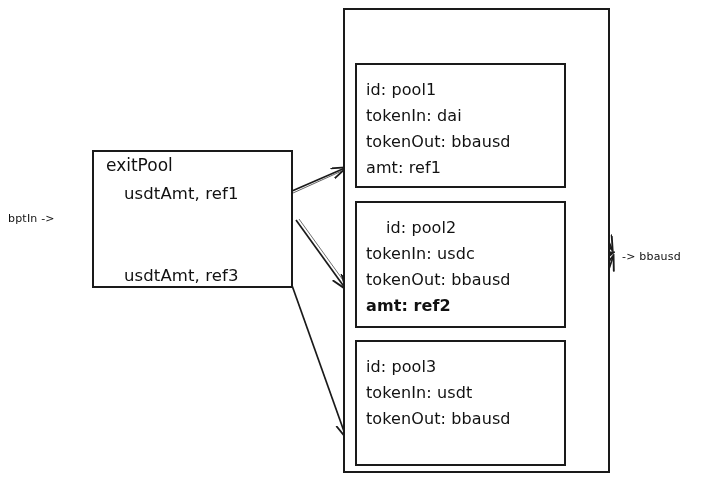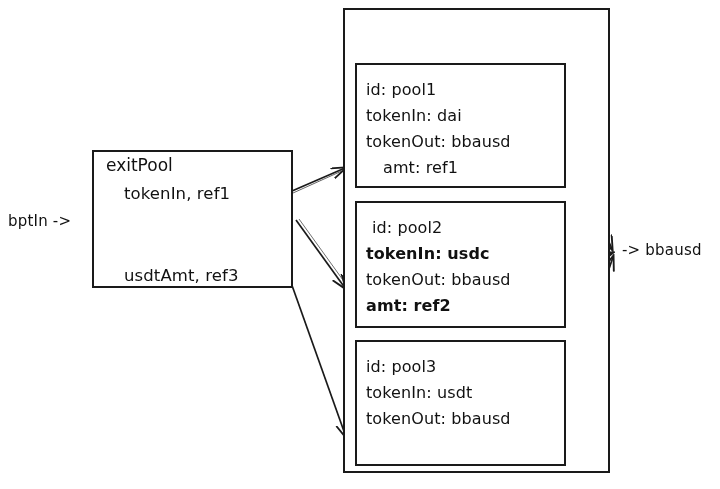--- a/index.html
+++ b/index.html
@@ -32,21 +32,21 @@
   }
   .container-box {
     position: absolute;
     box-sizing: border-box;
     background: #ffffff;
     border: 2px solid #1a1a1a;
   }
   .label-free {
     position: absolute;
     white-space: pre;
-    font-size: 15px;
+    font-size: 11px;
     letter-spacing: 0.2px;
   }
   .box-title {
     position: absolute;
     white-space: pre;
     font-size: 17px;
   }
   .field-line {
     position: absolute;
     white-space: pre;
@@ -96,37 +96,37 @@
 
     <g>
       <path d="M566,397 L613,257" fill="none" stroke="#1a1a1a" stroke-width="1.7" marker-end="url(#ah)"></path>
     </g>
   </svg>
 
   <div class="label-free" style="left:8px; top:212px;">bptIn -&gt;</div>
 
   <div class="node-box" style="left:92px; top:150px; width:201px; height:138px;"></div>
   <div class="box-title" style="left:106px; top:155px;">exitPool</div>
-  <div class="sub-line" style="left:124px; top:184px;">tokenIn, ref1</div>
+  <div class="sub-line" style="left:124px; top:184px;">usdtAmt, ref1</div>
   <div class="sub-line" style="left:124px; top:242px;margin-top:24px;">usdtAmt, ref3</div>
 
   <div class="container-box" style="left:343px; top:8px; width:267px; height:465px;"></div>
 
   <div class="node-box" style="left:355px; top:63px; width:211px; height:125px;"></div>
   <div class="field-line" style="left:366px; top:80px;">id: pool1</div>
   <div class="field-line" style="left:366px; top:106px;">tokenIn: dai</div>
   <div class="field-line" style="left:366px; top:132px;">tokenOut: bbausd</div>
-  <div class="field-line" style="left:366px; top:158px;margin-left:17px;">amt: ref1</div>
+  <div class="field-line" style="left:366px; top:158px;">amt: ref1</div>
 
   <div class="node-box" style="left:355px; top:201px; width:211px; height:127px;"></div>
-  <div class="field-line" style="left:372px; top:218px;">id: pool2</div>
-  <div class="field-line" style="left:366px; top:244px;font-weight:bold;">tokenIn: usdc</div>
+  <div class="field-line" style="left:386px; top:218px;">id: pool2</div>
+  <div class="field-line" style="left:366px; top:244px;">tokenIn: usdc</div>
   <div class="field-line" style="left:366px; top:270px;">tokenOut: bbausd</div>
   <div class="field-line" style="left:366px; top:296px;font-weight:bold;">amt: ref2</div>
 
   <div class="node-box" style="left:355px; top:340px; width:211px; height:126px;"></div>
   <div class="field-line" style="left:366px; top:357px;">id: pool3</div>
   <div class="field-line" style="left:366px; top:383px;">tokenIn: usdt</div>
   <div class="field-line" style="left:366px; top:409px;">tokenOut: bbausd</div>
 
-  <div class="label-free" style="left:622px; top:241px;">-&gt; bbausd</div>
+  <div class="label-free" style="left:622px; top:250px;">-&gt; bbausd</div>
 
 </div>
 
 </body></html>

